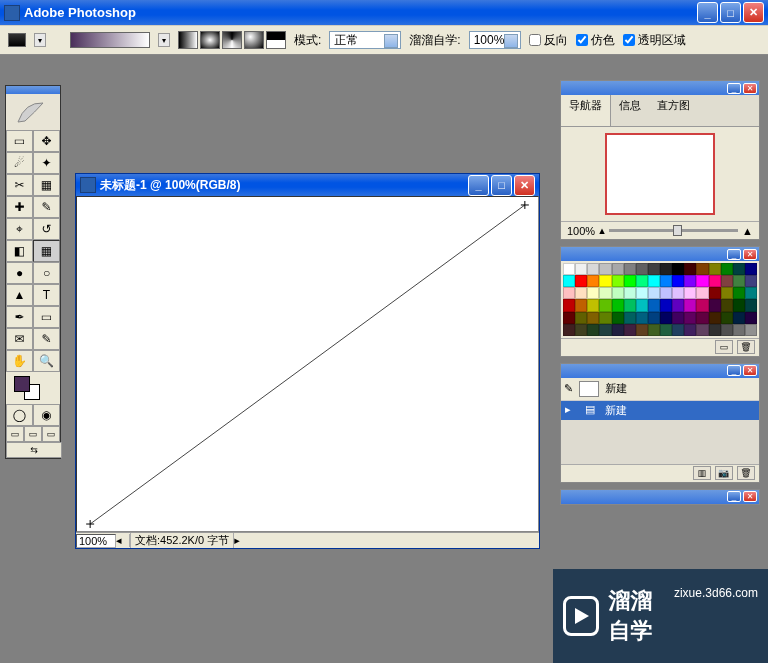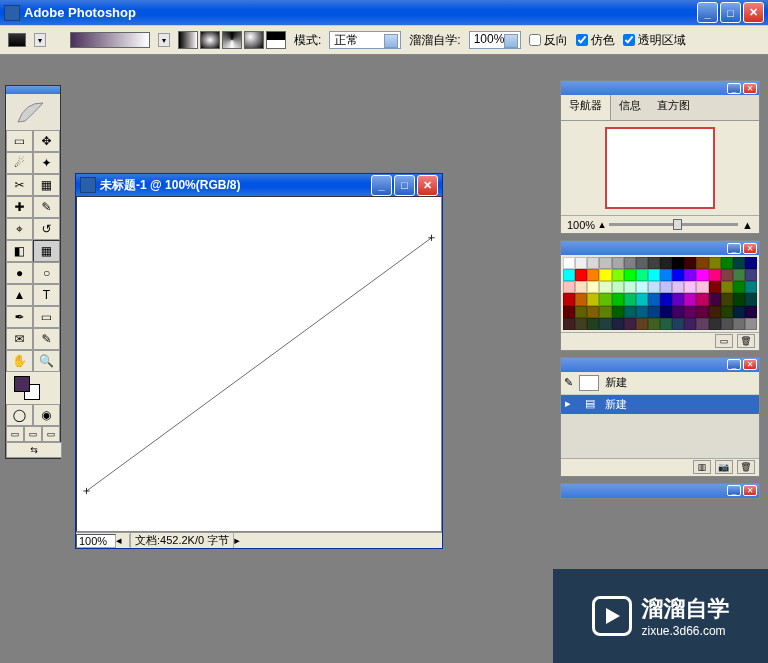--- a/index.html
+++ b/index.html
@@ -22,58 +22,58 @@
 .fg-swatch { width: 18px; height: 14px; background: linear-gradient(#333, #000); border: 1px solid #666; }
 .dropdown-arrow { width: 12px; height: 14px; border: 1px solid #999; background: #e8e8e8; display: flex; align-items: center; justify-content: center; font-size: 8px; }
 .grad-preview { width: 80px; height: 16px; background: linear-gradient(to right, #4a2f5a, #fff); border: 1px solid #666; }
 .grad-types { display: flex; gap: 2px; }
 .grad-type { width: 20px; height: 18px; border: 1px solid #666; background: #ddd; }
 .gt1 { background: linear-gradient(to right, #000, #fff); }
 .gt2 { background: radial-gradient(#fff, #000); }
 .gt3 { background: conic-gradient(#000, #fff, #000); }
 .gt4 { background: radial-gradient(circle at 30% 30%, #fff, #000); }
 .gt5 { background: linear-gradient(#000 50%, #fff 50%); }
-.sel-combo { height: 18px; border: 1px solid #7f9db9; background: #fff; font-size: 12px; padding: 0 16px 0 4px; position: relative; display: inline-flex; align-items: flex-start; }
+.sel-combo { height: 18px; border: 1px solid #7f9db9; background: #fff; font-size: 12px; padding: 0 16px 0 4px; position: relative; display: inline-flex; align-items: center; }
 .sel-combo::after { content: ""; position: absolute; right: 2px; top: 2px; width: 12px; height: 12px; background: linear-gradient(#c7d8f0, #8eb5e8); border: 1px solid #7f9db9; }
 .chk { display: inline-flex; align-items: center; gap: 3px; font-size: 12px; }
 .chk input { width: 12px; height: 12px; }
 
 
 .tools { position: absolute; top: 85px; left: 5px; width: 56px; background: #ece9d8; border: 1px solid #333; }
 .tools-head { height: 8px; background: linear-gradient(#6a9ae0, #3b77dd); }
 .feather { width: 100%; height: 36px; background: #e8e4d6; display: flex; align-items: center; justify-content: center; }
 .feather svg { width: 40px; height: 30px; }
 .tool-grid { display: grid; grid-template-columns: 1fr 1fr; }
 .tool { width: 27px; height: 22px; border: 1px solid #999; background: #ece9d8; display: flex; align-items: center; justify-content: center; font-size: 12px; cursor: pointer; }
 .tool.active { background: #d0d0d0; border: 1px inset #888; }
 .color-area { display: flex; flex-direction: column; align-items: center; padding: 4px; position: relative; height: 32px; }
 .fgc { width: 16px; height: 16px; background: #4a2c58; border: 1px solid #000; position: absolute; left: 8px; top: 4px; z-index: 2; }
 .bgc { width: 16px; height: 16px; background: #fff; border: 1px solid #000; position: absolute; left: 18px; top: 12px; z-index: 1; }
 .qm-row { display: grid; grid-template-columns: 1fr 1fr; }
 .sm-row { display: grid; grid-template-columns: repeat(3, 1fr); }
 .sm { width: 18px; height: 16px; border: 1px solid #999; background: #ece9d8; font-size: 9px; display: flex; align-items: center; justify-content: center; }
 
 
-.doc { position: absolute; top: 173px; left: 75px; width: 368px; height: 376px; background: #ece9d8; border: 1px solid #003399; }
+.doc { position: absolute; top: 173px; left: 75px; width: 465px; height: 376px; background: #ece9d8; border: 1px solid #003399; }
 .doc .titlebar { height: 22px; font-size: 12px; }
 .canvas-wrap { position: absolute; top: 22px; left: 0; right: 0; bottom: 16px; background: #fff; border: 1px inset #888; overflow: hidden; }
 .canvas-wrap svg { width: 100%; height: 100%; }
 .doc-status { position: absolute; bottom: 0; left: 0; right: 0; height: 16px; background: #ece9d8; display: flex; align-items: center; font-size: 11px; border-top: 1px solid #999; }
 .zoom-field { width: 40px; padding: 0 2px; border: 1px inset #aaa; background: #fff; }
 .sb-h { flex: 1; height: 14px; background: #ece9d8; }
 .info-box { padding: 0 4px; border-left: 1px solid #aaa; border-right: 1px solid #aaa; }
 
 
 .panels { position: absolute; top: 80px; right: 8px; width: 200px; display: flex; flex-direction: column; gap: 6px; }
 .panel { background: #ece9d8; border: 1px solid #888; }
 .panel-head { height: 14px; background: linear-gradient(#6a9ae0, #3b77dd); display: flex; justify-content: flex-end; padding-right: 2px; align-items: center; }
 .pbtn { width: 14px; height: 11px; background: linear-gradient(#7ba7e8, #2860c4); border: 1px solid #fff; border-radius: 2px; margin-left: 2px; font-size: 8px; color: #fff; display: flex; align-items: center; justify-content: center; cursor: pointer; }
 .pbtn.close { background: linear-gradient(#f08080, #d03020); }
 
-.panel-tabs { height: 26px; display: flex; background: #e0ddd0; font-size: 11px; border-bottom: 1px solid #999; }
+.panel-tabs { height: 32px; display: flex; background: #e0ddd0; font-size: 11px; border-bottom: 1px solid #999; }
 .panel-tabs span { padding: 3px 8px; cursor: pointer; }
 .ptab-active { background: #ece9d8; border-right: 1px solid #999; }
 
 .nav-body { padding: 6px; display: flex; flex-direction: column; align-items: center; }
 .nav-thumb { width: 110px; height: 82px; background: #fff; border: 2px solid #d04040; }
 .nav-slider { width: 100%; height: 18px; display: flex; align-items: center; gap: 4px; font-size: 11px; }
 .slider-track { flex: 1; height: 3px; background: #999; position: relative; }
 .slider-thumb { position: absolute; left: 50%; top: -4px; width: 9px; height: 11px; background: #ddd; border: 1px solid #666; }
 
 
@@ -85,21 +85,21 @@
 .hist-snap { display: flex; align-items: center; padding: 3px; gap: 6px; border-bottom: 1px solid #ccc; }
 .hist-snap .thumb { width: 20px; height: 16px; background: #fff; border: 1px solid #888; }
 .hist-row { display: flex; align-items: center; padding: 2px 4px; gap: 6px; background: #316ac5; color: #fff; }
 .hist-row .hi { width: 14px; height: 14px; display: inline-block; }
 .panel-foot { height: 18px; border-top: 1px solid #aaa; display: flex; justify-content: flex-end; align-items: center; padding-right: 4px; gap: 4px; }
 .pf-btn { width: 18px; height: 14px; border: 1px solid #999; background: #e8e4d6; font-size: 9px; display: flex; align-items: center; justify-content: center; }
 
 
 .watermark { position: absolute; right: 0; bottom: 0; width: 215px; height: 94px; background: #233b52; color: #fff; display: flex; align-items: center; justify-content: center; padding: 10px; }
 .wm-logo { width: 40px; height: 40px; border: 3px solid #fff; border-radius: 8px; display: flex; align-items: center; justify-content: center; margin-right: 10px; }
-.wm-text { display: flex; flex-direction: column; }
+.wm-text { display: flex; flex-direction: row; }
 .wm-title { font-size: 22px; font-weight: bold; }
 .wm-sub { font-size: 12px; }
 </style>
 </head>
 <body>
 
 <div class="main-window">
 
   <div class="titlebar">
     <span class="t-icon"></span>

